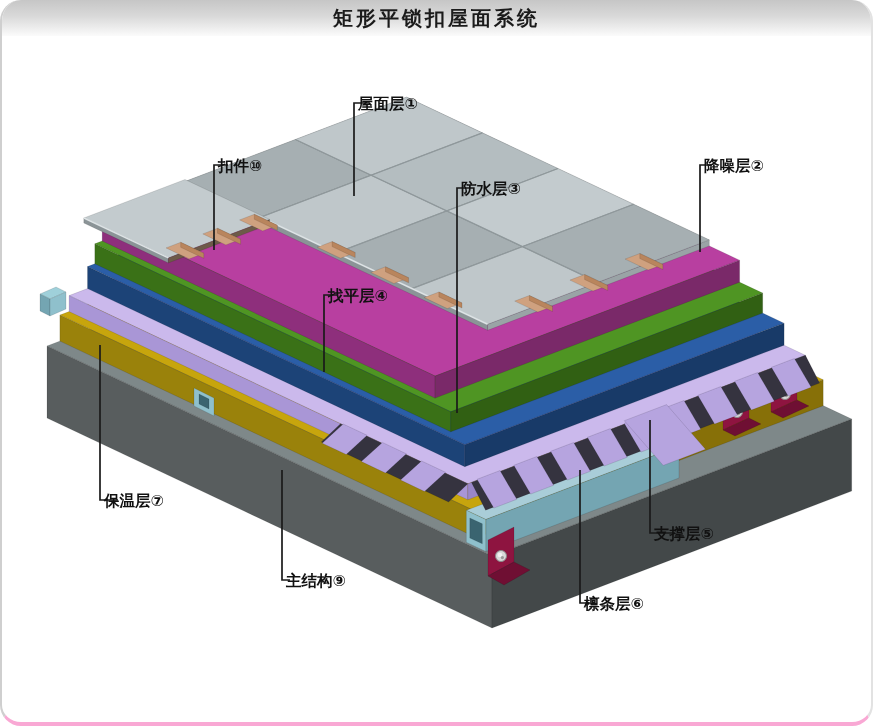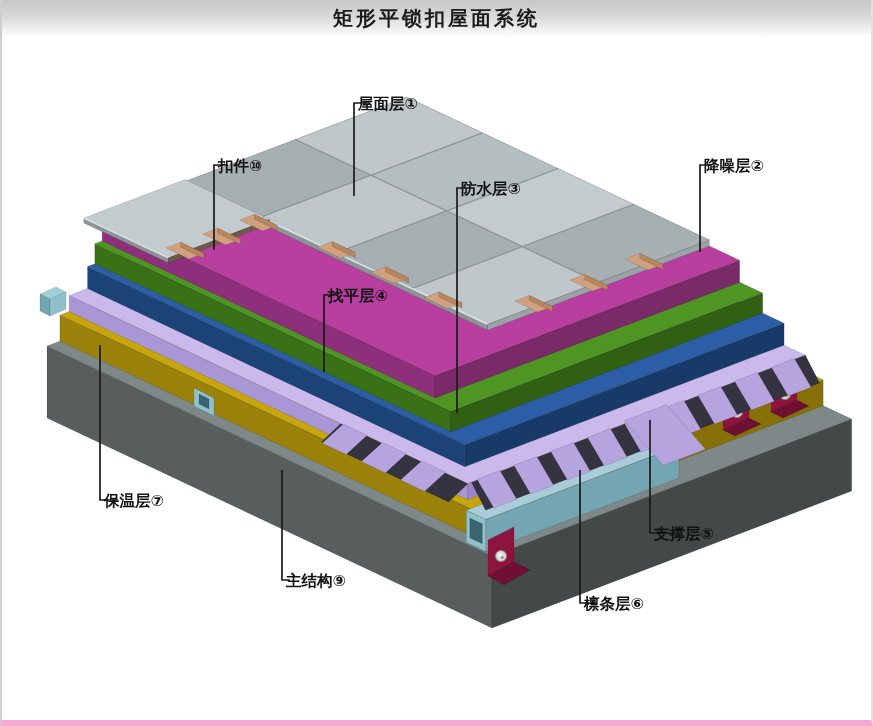--- a/index.html
+++ b/index.html
@@ -3,23 +3,24 @@
 <meta charset="utf-8">
 <style>
   html,body{margin:0;padding:0;background:#ffffff;}
   .stage{
     position:relative;
     width:873px;height:726px;
     box-sizing:border-box;
     background:#ffffff;
     border-left:2px solid #cfcfcf;
     border-right:2px solid #e2e2e2;
-    border-bottom:6px solid #f9a8d4;
+    border-bottom:4px solid #f9a8d4;
     overflow:hidden;
     font-family:"DejaVu Sans","Liberation Sans",sans-serif;
+    border-radius:21px;
   }
   .title-bar{
     position:absolute;left:0;top:0;right:0;height:36px;
     background:linear-gradient(to bottom,#c6c6c6 0%,#d9d9d9 45%,#fbfbfb 100%);
     display:flex;align-items:center;justify-content:center;
   }
   .title-bar h1{
     margin:0;font-size:20px;font-weight:bold;color:#1b1b1b;
     letter-spacing:3px;font-family:"DejaVu Sans","Liberation Sans",sans-serif;
   }

